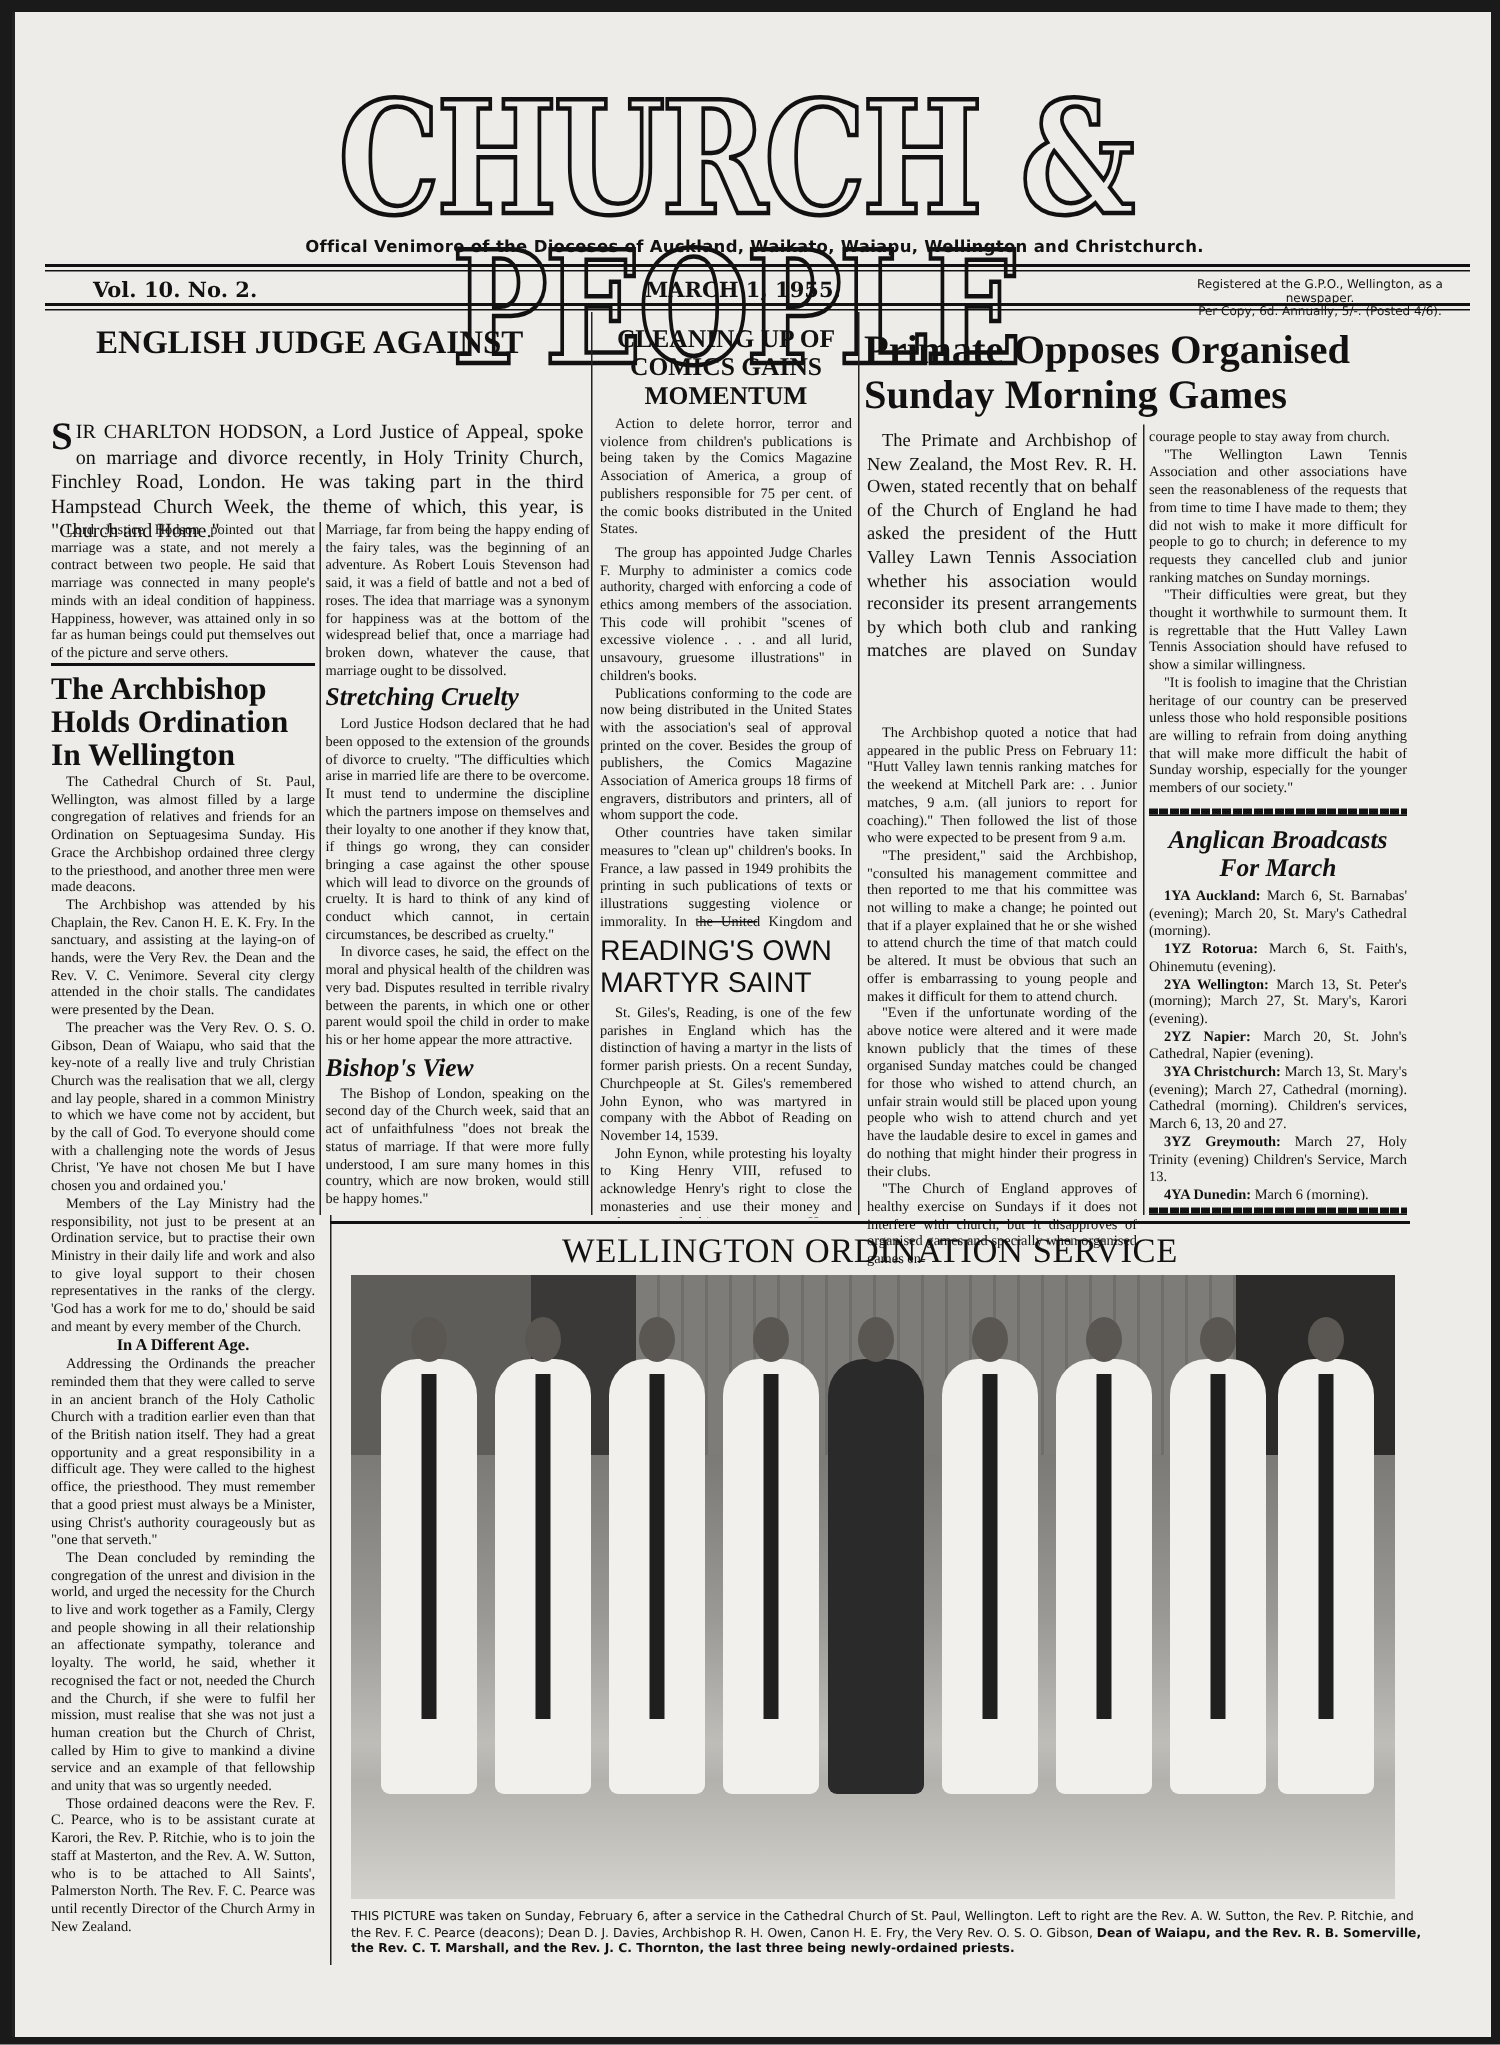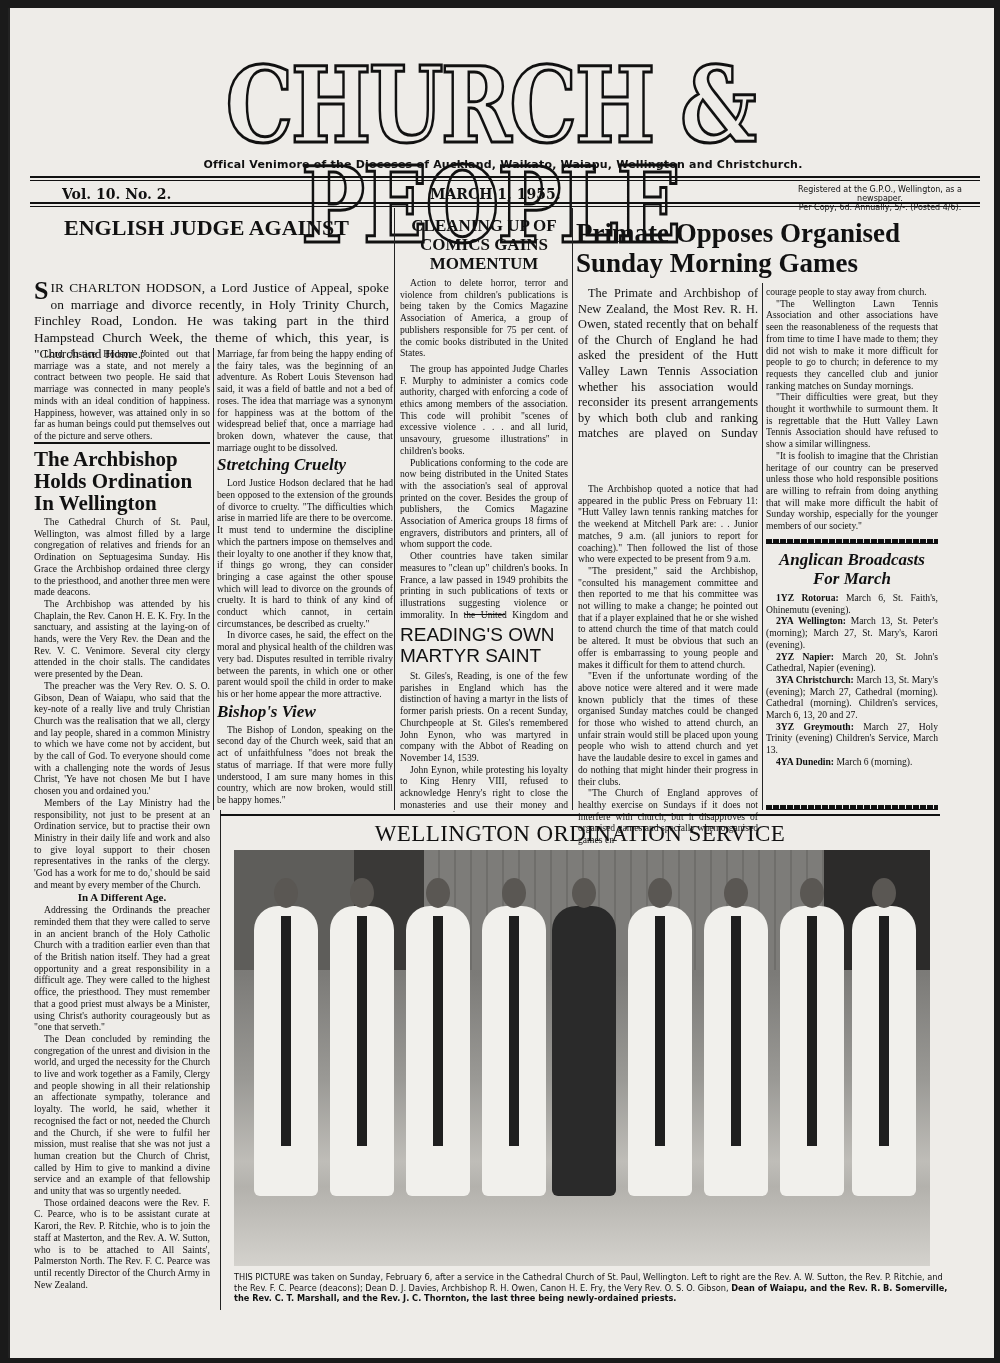--- a/index.html
+++ b/index.html
@@ -188,20 +188,21 @@
     <p>"Their difficulties were great, but they thought it worthwhile to surmount them. It is regrettable that the Hutt Valley Lawn Tennis Association should have refused to show a similar willingness.</p>
     <p>"It is foolish to imagine that the Christian heritage of our country can be preserved unless those who hold responsible positions are willing to refrain from doing anything that will make more difficult the habit of Sunday worship, especially for the younger members of our society."</p>
   </div>
 
   <div class="deco-band" style="left:756px; top:531px; width:172px;"></div>
   <div class="col" style="left:756px; top:538px; width:172px; height:254px;">
     <div class="broadcasts-head">
       <div>Anglican Broadcasts</div>
       <div>For March</div>
     </div>
+    <p><span class="bold-lead">1YA Auckland:</span> <span>March 6, St. Barnabas' (evening); March 20, St. Mary's Cathedral (morning).</span></p>
     <p><span class="bold-lead">1YZ Rotorua:</span> <span>March 6, St. Faith's, Ohinemutu (evening).</span></p>
     <p><span class="bold-lead">2YA Wellington:</span> <span>March 13, St. Peter's (morning); March 27, St. Mary's, Karori (evening).</span></p>
     <p><span class="bold-lead">2YZ Napier:</span> <span>March 20, St. John's Cathedral, Napier (evening).</span></p>
     <p><span class="bold-lead">3YA Christchurch:</span> <span>March 13, St. Mary's (evening); March 27, Cathedral (morning). Cathedral (morning). Children's services, March 6, 13, 20 and 27.</span></p>
     <p><span class="bold-lead">3YZ Greymouth:</span> <span>March 27, Holy Trinity (evening) Children's Service, March 13.</span></p>
     <p><span class="bold-lead">4YA Dunedin:</span> <span>March 6 (morning).</span></p>
 
   </div>
   <div class="deco-band" style="left:756px; top:797px; width:172px;"></div>
 

